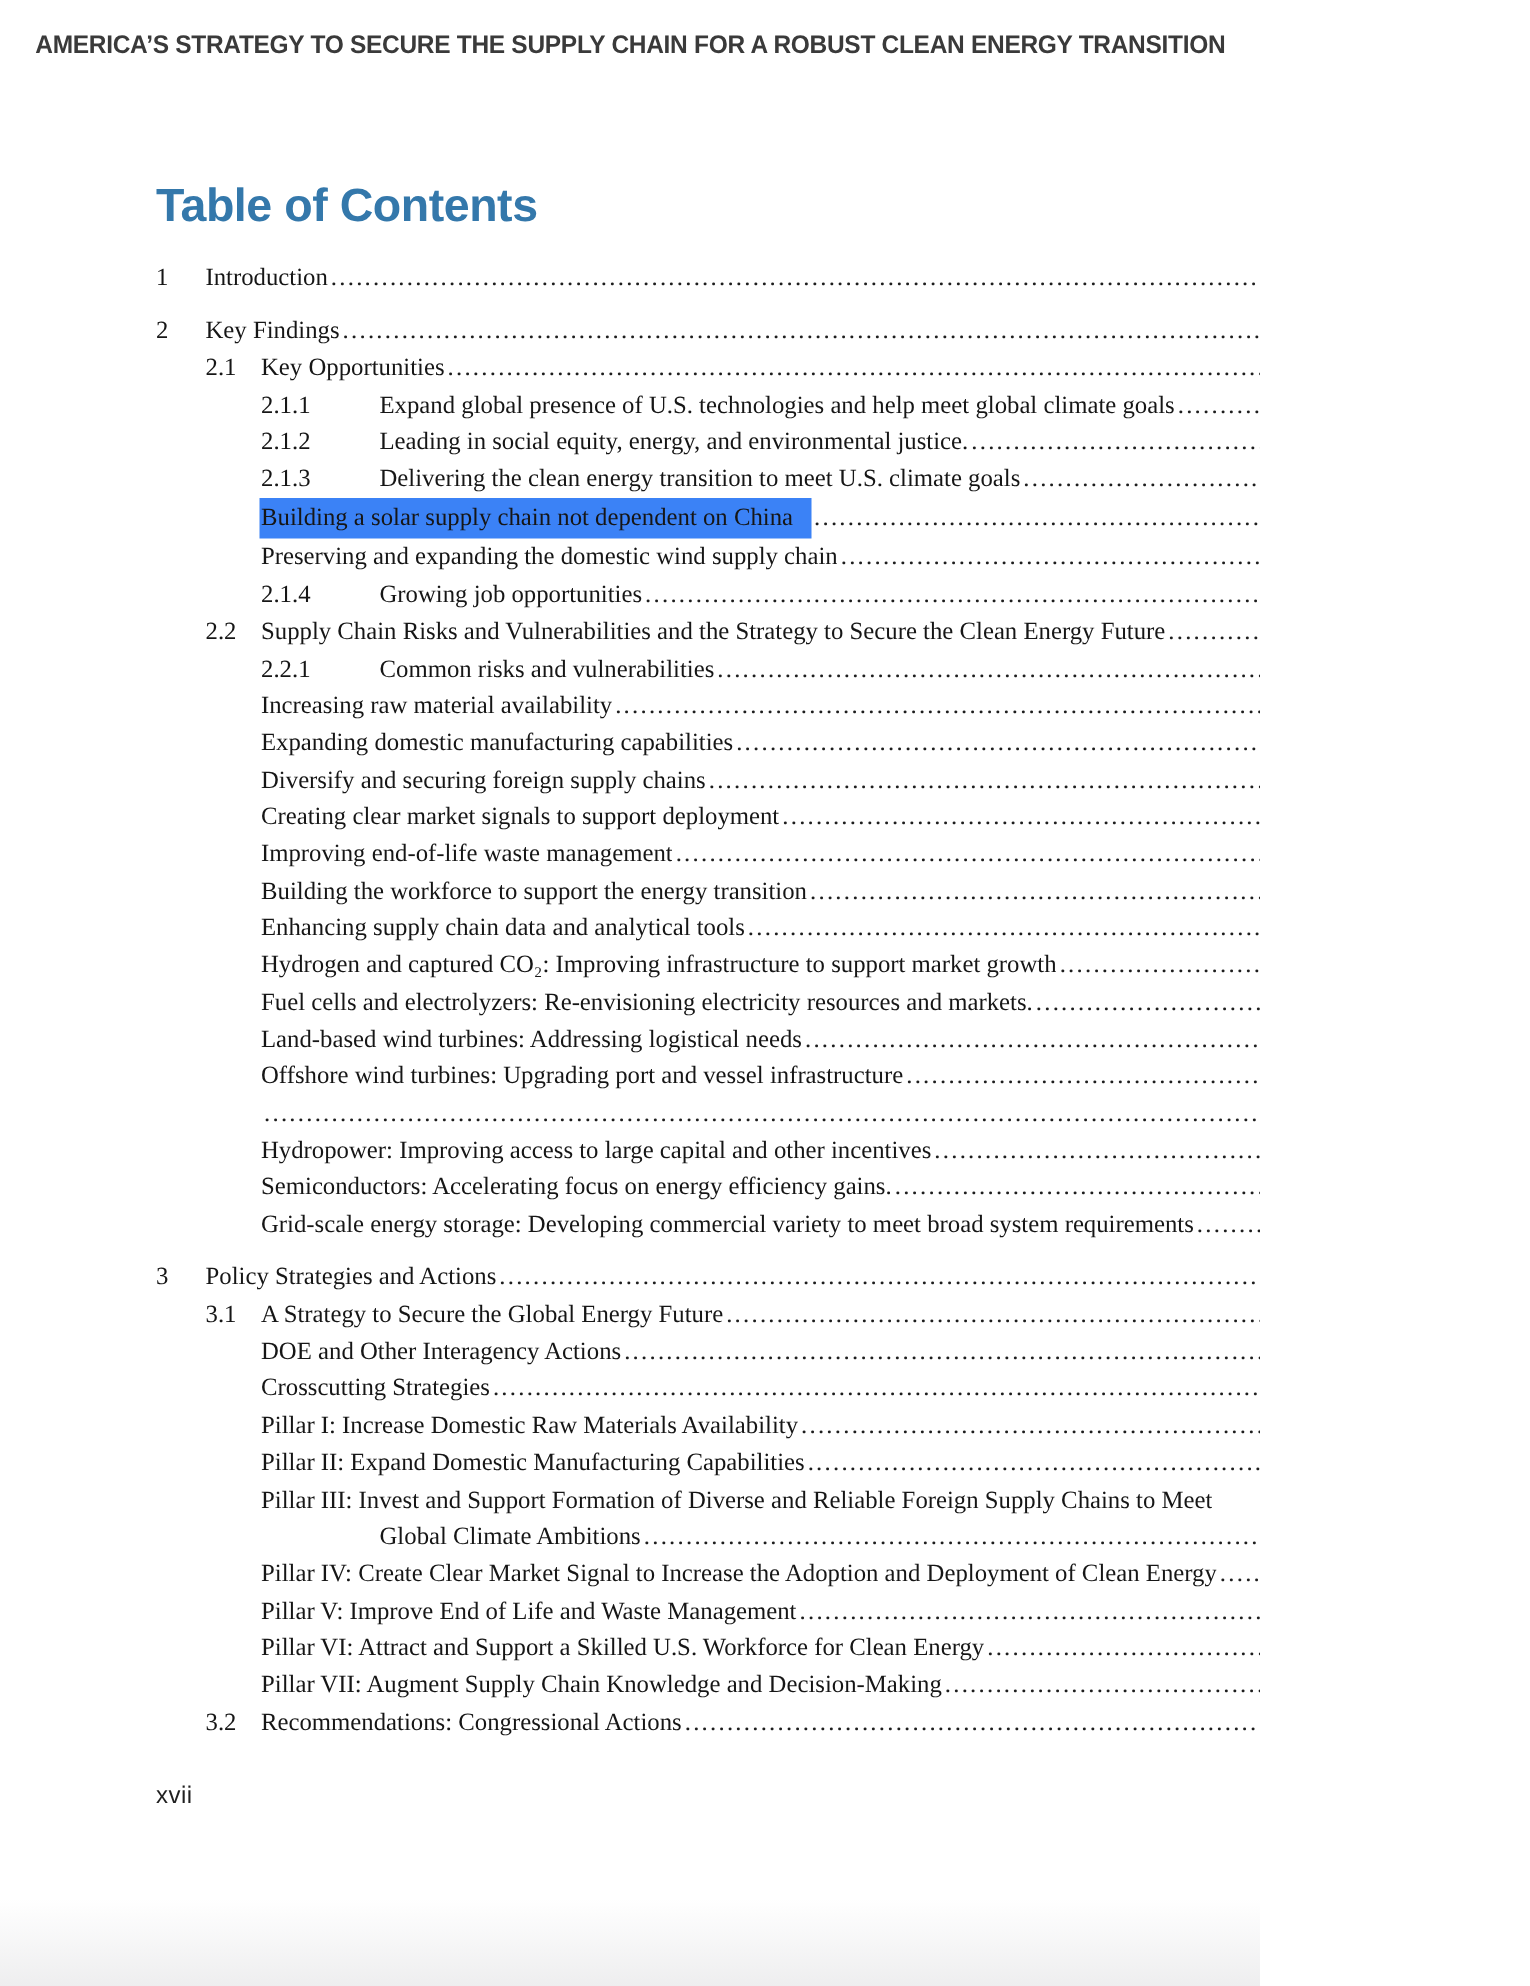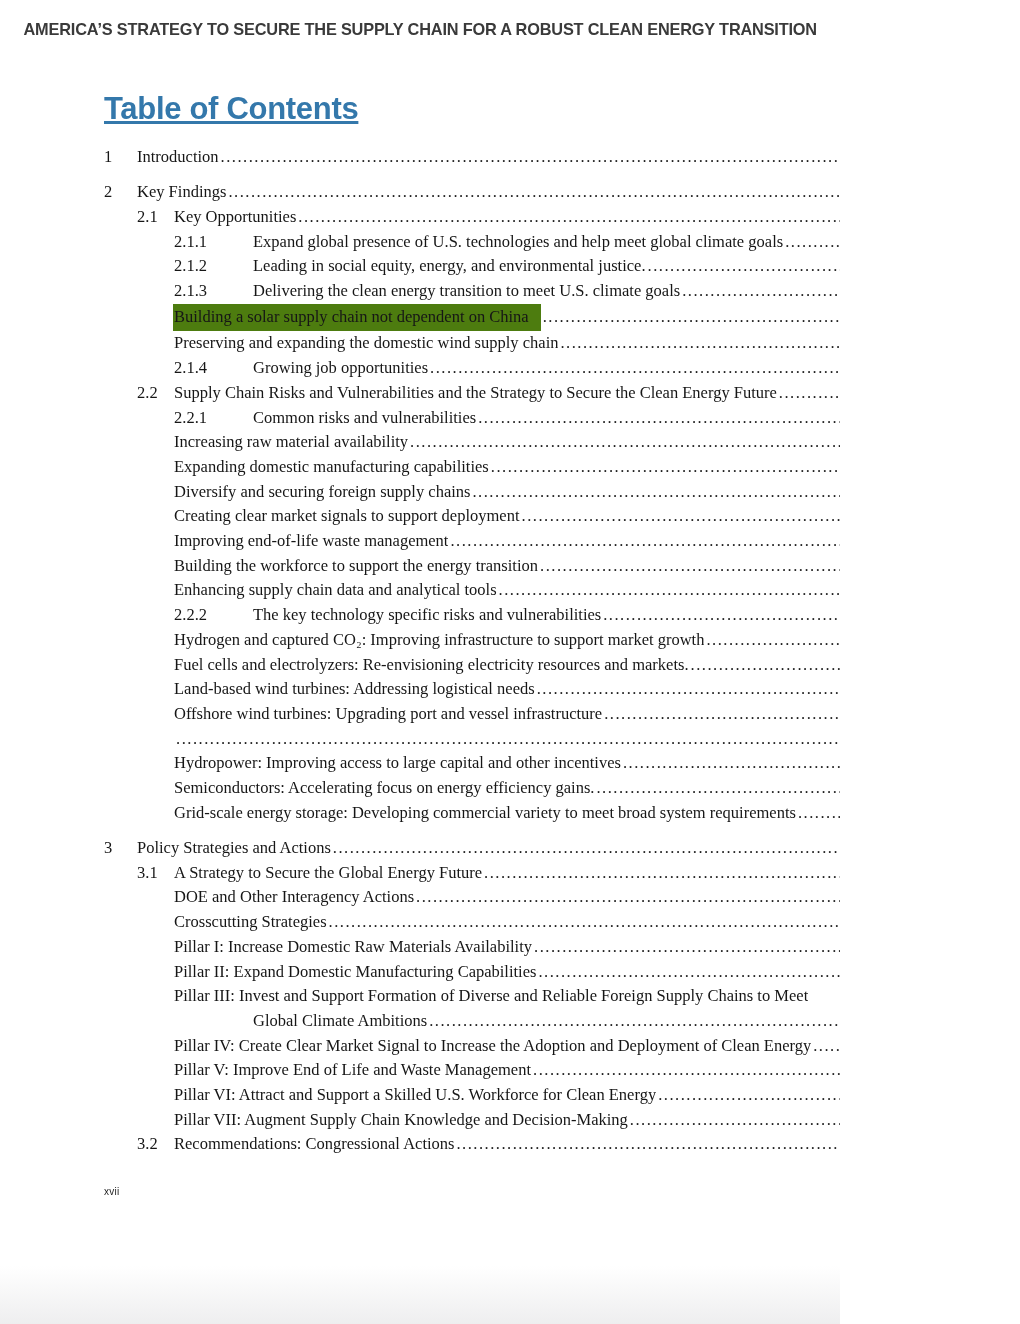--- a/index.html
+++ b/index.html
@@ -19,26 +19,25 @@
   .running-header {
     padding-top:20px;
     text-align:center;
     font-family:"Liberation Sans","DejaVu Sans",sans-serif;
     font-size:17px; font-weight:600; color:#3a3a3a;
     letter-spacing:-0.2px;
   }
   .running-header > span { display:inline-block; transform:scaleX(0.96); transform-origin:center; }
   .content { margin-left:104px; width:795px; }
   .doc-title {
-    margin-top:52px;
+    margin-top:80px;
     font-family:"Liberation Sans","DejaVu Sans",sans-serif;
     font-size:31px; font-weight:bold; color:#3478ab;
     letter-spacing:-0.3px;
     line-height:34px;
-    text-decoration:underline;
   }
   .toc { margin-top:19px; font-size:16.5px; }
   .row {
     display:flex; align-items:baseline;
     line-height:24.7px;
     white-space:nowrap;
   }
   .row.gap { margin-top:10.5px; }
   .num { display:inline-block; flex:none; }
   .lv-1 { padding-left:0; }    .lv-1 .num { width:33px; }
@@ -51,21 +50,21 @@
   .leader { flex:1 1 8px; overflow:hidden; margin:0 1px 0 2px; min-width:6px; }
   .leader::after {
     content:"..........................................................................................................................................................................................................";
     letter-spacing:1.5px; color:#1d1d1d;
   }
   .pg { flex:none; text-align:right; }
   .footer {
     margin-top:29px;
     text-align:left;
     font-family:"Liberation Sans","DejaVu Sans",sans-serif;
-    font-size:10px; color:#1f1f1f; letter-spacing:0.3px;
+    font-size:16px; color:#1f1f1f; letter-spacing:0.3px;
   }
 </style>
 </head>
 <body>
 
 <div class="page">
   <div class="running-header" style="color: rgb(58, 58, 58);">
     <span>AMERICA’S STRATEGY TO SECURE THE SUPPLY CHAIN FOR A ROBUST CLEAN ENERGY TRANSITION</span>
   </div>
 
@@ -104,21 +103,21 @@
     <span class="pg">8</span>
   </div>
         <div class="row lv-3">
     <span class="num">2.1.3</span>
     <span class="lbl">Delivering the clean energy transition to meet U.S. climate goals</span>
     <span class="leader"></span>
     <span class="pg">9</span>
   </div>
         <div class="row lv-sub">
 
-    <span class="lbl hl" style="background: #4d7c0f;">Building a solar supply chain not dependent on China</span>
+    <span class="lbl hl" style="background: #3b82f6;">Building a solar supply chain not dependent on China</span>
     <span class="leader"></span>
     <span class="pg">9</span>
   </div>
         <div class="row lv-sub">
 
     <span class="lbl">Preserving and expanding the domestic wind supply chain</span>
     <span class="leader"></span>
     <span class="pg">10</span>
   </div>
         <div class="row lv-3">
@@ -174,26 +173,20 @@
     <span class="lbl">Building the workforce to support the energy transition</span>
     <span class="leader"></span>
     <span class="pg">15</span>
   </div>
         <div class="row lv-sub">
 
     <span class="lbl">Enhancing supply chain data and analytical tools</span>
     <span class="leader"></span>
     <span class="pg">15</span>
   </div>
-        <div class="row lv-3">
-    <span class="num">2.2.2</span>
-    <span class="lbl">The key technology specific risks and vulnerabilities</span>
-    <span class="leader"></span>
-    <span class="pg">16</span>
-  </div>
         <div class="row lv-sub">
 
     <span class="lbl">Hydrogen and captured CO₂: Improving infrastructure to support market growth</span>
     <span class="leader"></span>
     <span class="pg">17</span>
   </div>
         <div class="row lv-sub">
 
     <span class="lbl">Fuel cells and electrolyzers: Re-envisioning electricity resources and markets.</span>
     <span class="leader"></span>

